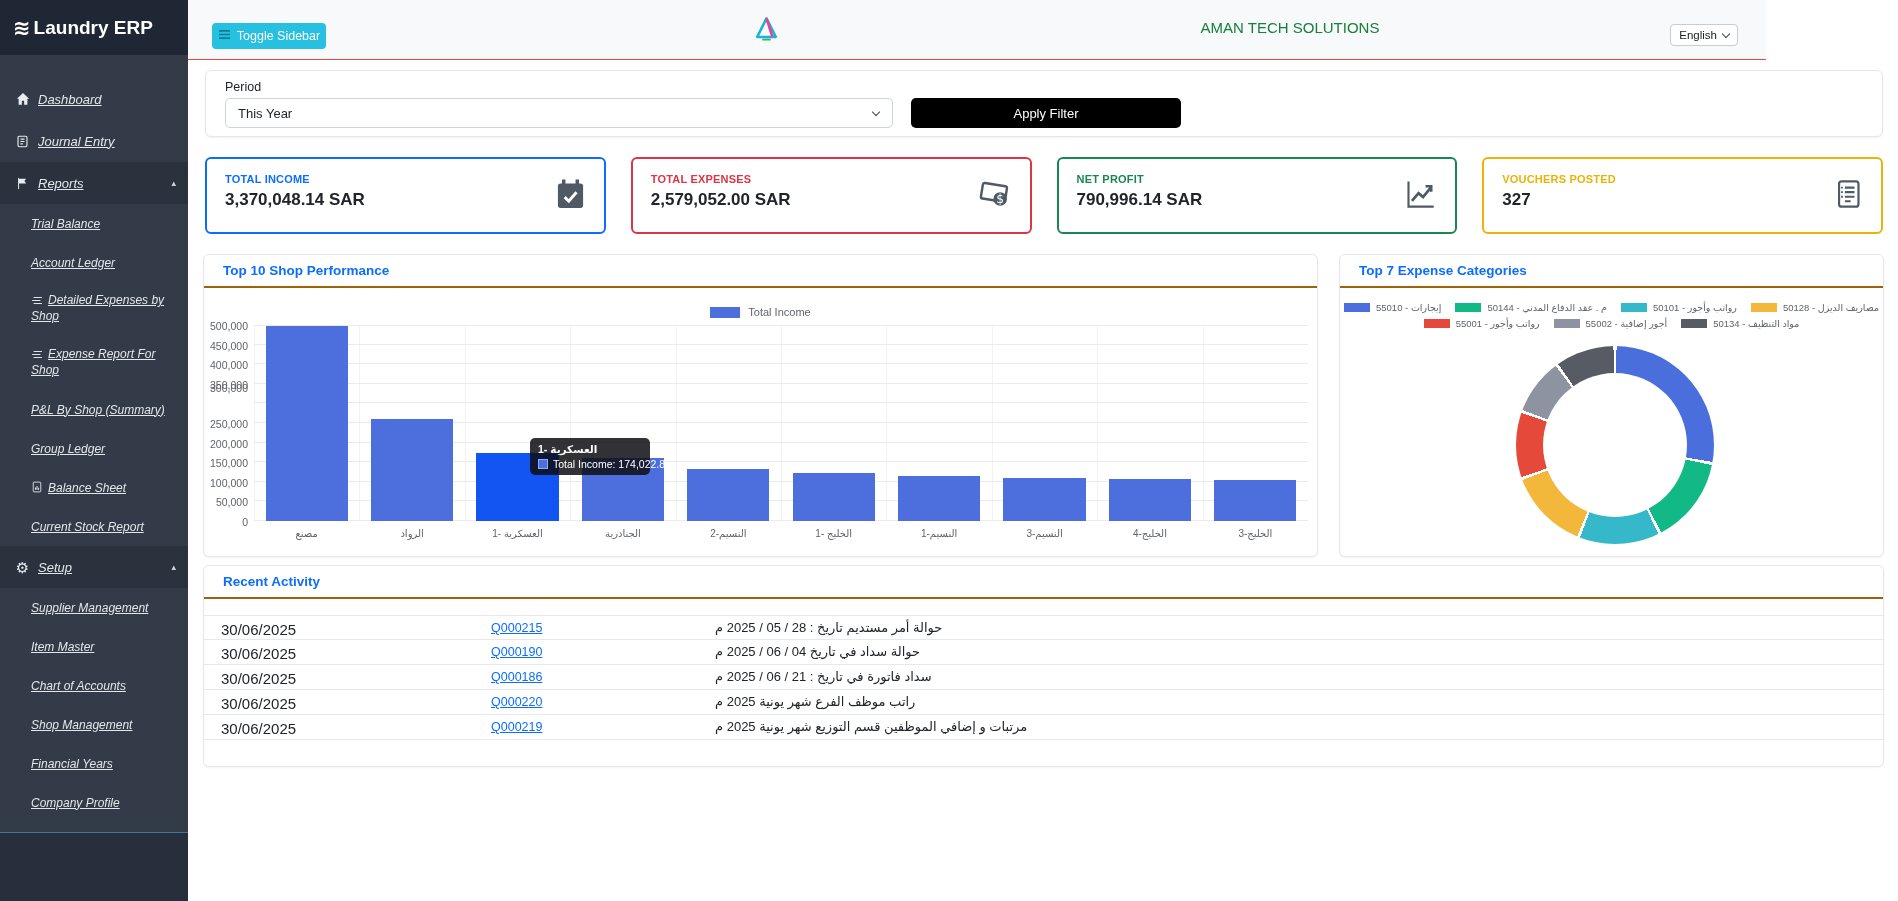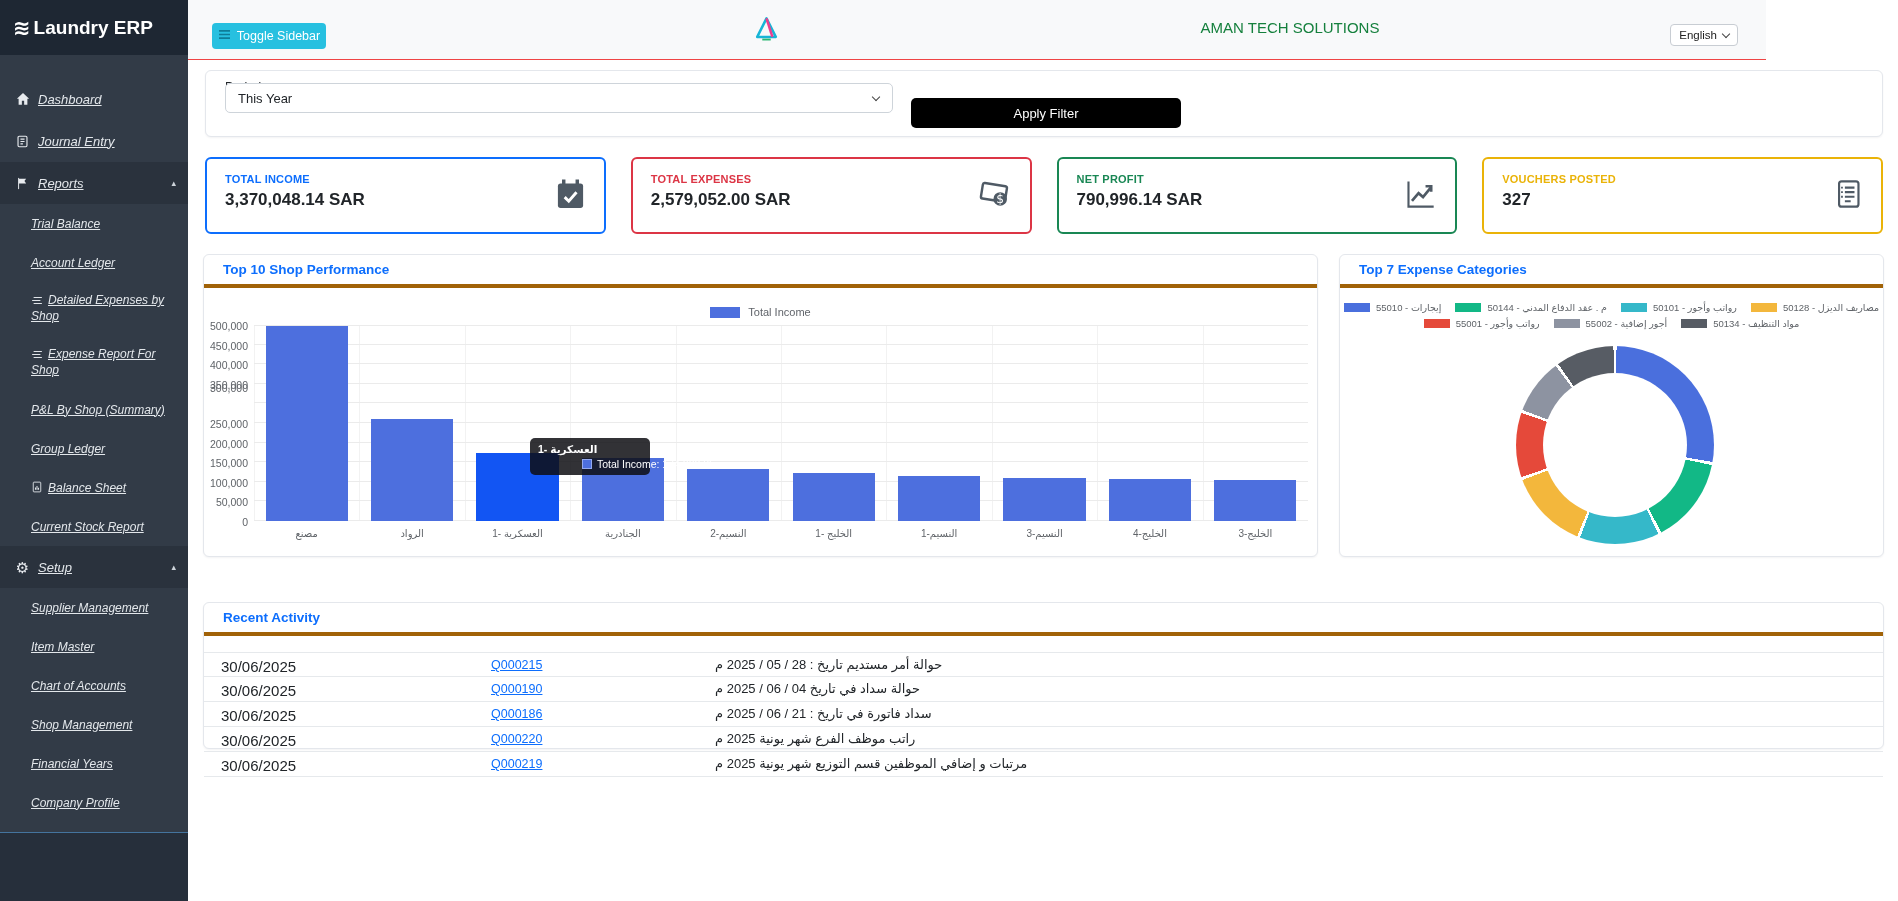--- a/index.html
+++ b/index.html
@@ -34,27 +34,27 @@
   .company { position:absolute; left:1102px; top:19px; transform:translateX(-50%); font-size:15px; font-weight:400;
     color:#15803d; white-space:nowrap; }
   .lang { position:absolute; right:28px; top:24px; height:22px; padding:0 8px; background:#fff; border:1px solid #c8cdd3;
     border-radius:4px; display:flex; align-items:center; gap:6px; font-size:11.5px; color:#222; cursor:pointer; }
   .chev { width:6px; height:6px; border-right:1.5px solid #444; border-bottom:1.5px solid #444;
     transform:rotate(45deg); margin-top:-3px; }
 
   
   .card { position:absolute; background:#fff; border:1px solid #e4e7ec; border-radius:6px;
     box-shadow:0 1px 2px rgba(16,24,40,.05); }
-  .card-head { height:33px; border-bottom:4px solid #a16207; display:flex; align-items:center; padding:0 19px;
+  .card-head { height:33px; border-bottom:2px solid #a16207; display:flex; align-items:center; padding:0 19px;
     color:#0d6efd; font-weight:700; font-size:13.5px; }
 
   
   #filter-card { left:205px; top:70px; width:1678px; height:67px; }
   .period-label { position:absolute; left:19px; top:9px; font-size:12.5px; }
-  .period-select { position:absolute; left:19px; top:12px; width:668px; height:30px; border:1px solid #ced4da;
+  .period-select { position:absolute; left:19px; top:27px; width:668px; height:30px; border:1px solid #ced4da;
     border-radius:5px; background:#fff; font-size:13px; display:flex; align-items:center; padding:0 12px; cursor:pointer; }
   .period-select .chev { position:absolute; right:13px; }
   .apply-btn { position:absolute; left:705px; top:27px; width:270px; height:30px; background:#000000; border:none;
     border-radius:5px; color:#fff; font-size:13px; display:flex; align-items:center; justify-content:center; cursor:pointer; }
 
   
   #kpi-row { position:absolute; left:205px; top:157px; width:1678px; height:77px; display:flex; gap:25px; }
   .kpi { flex:1; background:#fff; border:2px solid #999; border-radius:6px; position:relative; padding:14px 18px; }
   .kpi-title { font-size:11px; font-weight:700; letter-spacing:.2px; }
   .kpi-value { font-size:17px; font-weight:700; color:#212529; margin-top:5px; }
@@ -70,35 +70,35 @@
                      repeating-linear-gradient(to right,#f2f2f2 0 1px,transparent 1px 105.4px); }
   #bars { position:absolute; inset:0; display:flex; align-items:flex-end; }
   .bar-slot { flex:1; height:100%; display:flex; justify-content:center; align-items:flex-end; }
   .bar { width:78%; cursor:pointer; }
   .ylabel { position:absolute; left:0; width:44px; text-align:right; font-size:10.5px; color:#5f6368; }
   #xlabels { position:absolute; left:50px; top:273px; width:1054px; display:flex; }
   .xlabel { flex:1; text-align:center; font-size:10px; color:#5f6368; white-space:nowrap; }
   #bar-tooltip { position:absolute; left:326px; top:183px; width:120px; background:rgba(14,14,19,.85); border-radius:5px;
     padding:5px 8px; color:#fff; z-index:5; }
   .tt-title { font-size:10.5px; font-weight:700; }
-  .tt-line { display:flex; align-items:center; gap:5px; margin-top:3px; font-size:10.5px; white-space:nowrap;margin-left:44px; }
+  .tt-line { display:flex; align-items:center; gap:5px; margin-top:3px; font-size:10.5px; white-space:nowrap; }
   .tt-swatch { width:10px; height:10px; background:#4d6fde; border:1.5px solid #93a9ef; flex:0 0 auto; }
 
   
   #donut-card { left:1339px; top:254px; width:545px; height:303px; }
   #donut-legend { position:absolute; left:0; right:0; top:47px; }
   .donut-legend-row { direction:rtl; display:flex; justify-content:center; align-items:center; gap:14px;
     font-size:9.5px; color:#5f6368; margin-bottom:5px; }
   .dl-item { display:flex; align-items:center; gap:6px; cursor:pointer; }
   .dl-swatch { width:26px; height:9px; flex:0 0 auto; }
   #donut { position:absolute; left:176px; top:91px; width:198px; height:198px; border-radius:50%; cursor:pointer; }
   #donut-hole { position:absolute; inset:27px; background:#fff; border-radius:50%; }
 
   
-  #recent-card { left:203px; top:602px; width:1681px; height:147px; }
+  #recent-card { left:203px; top:565px; width:1681px; height:202px; }
   #recent-rows { position:absolute; left:0; right:0; top:49px; }
   .recent-row { position:relative; height:25px; border-bottom:1px solid #e6e9ec; }
   .recent-row:first-child { border-top:1px solid #e6e9ec; }
   .row-date { position:absolute; left:17px; top:5px; font-size:15px; }
   .row-link { position:absolute; left:287px; top:5px; font-size:12.5px; color:#0d6efd; text-decoration:underline; cursor:pointer; }
   .row-desc { position:absolute; left:511px; top:4px; font-size:13px; direction:rtl; white-space:nowrap; }
 </style>
 </head>
 <body>
 

